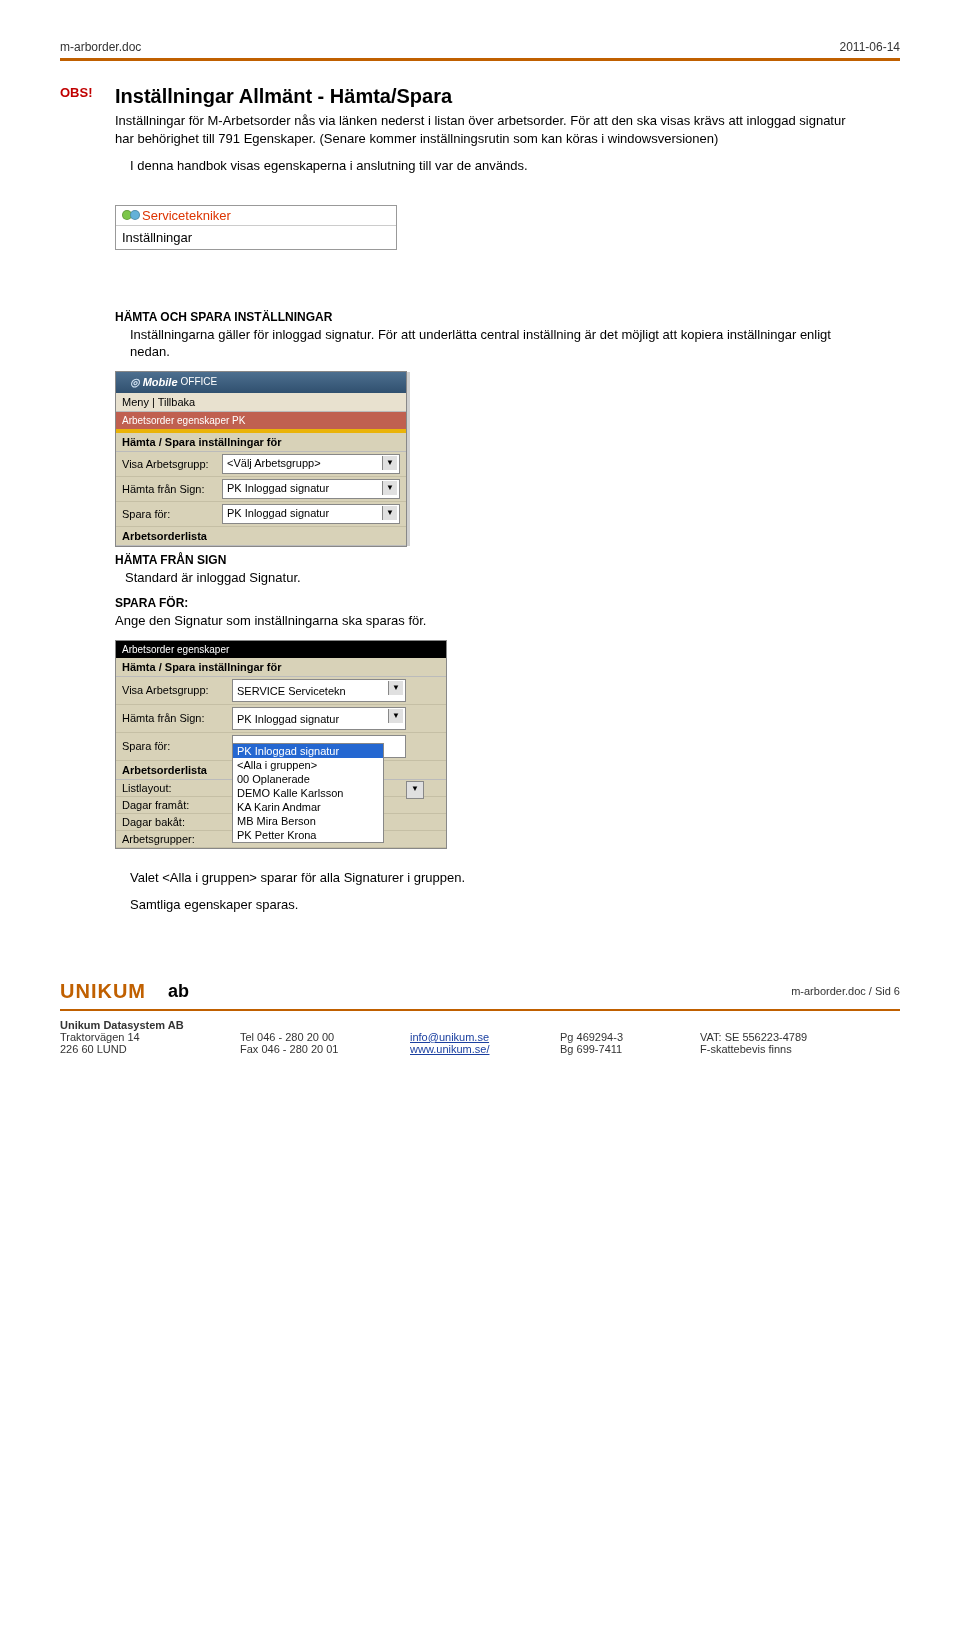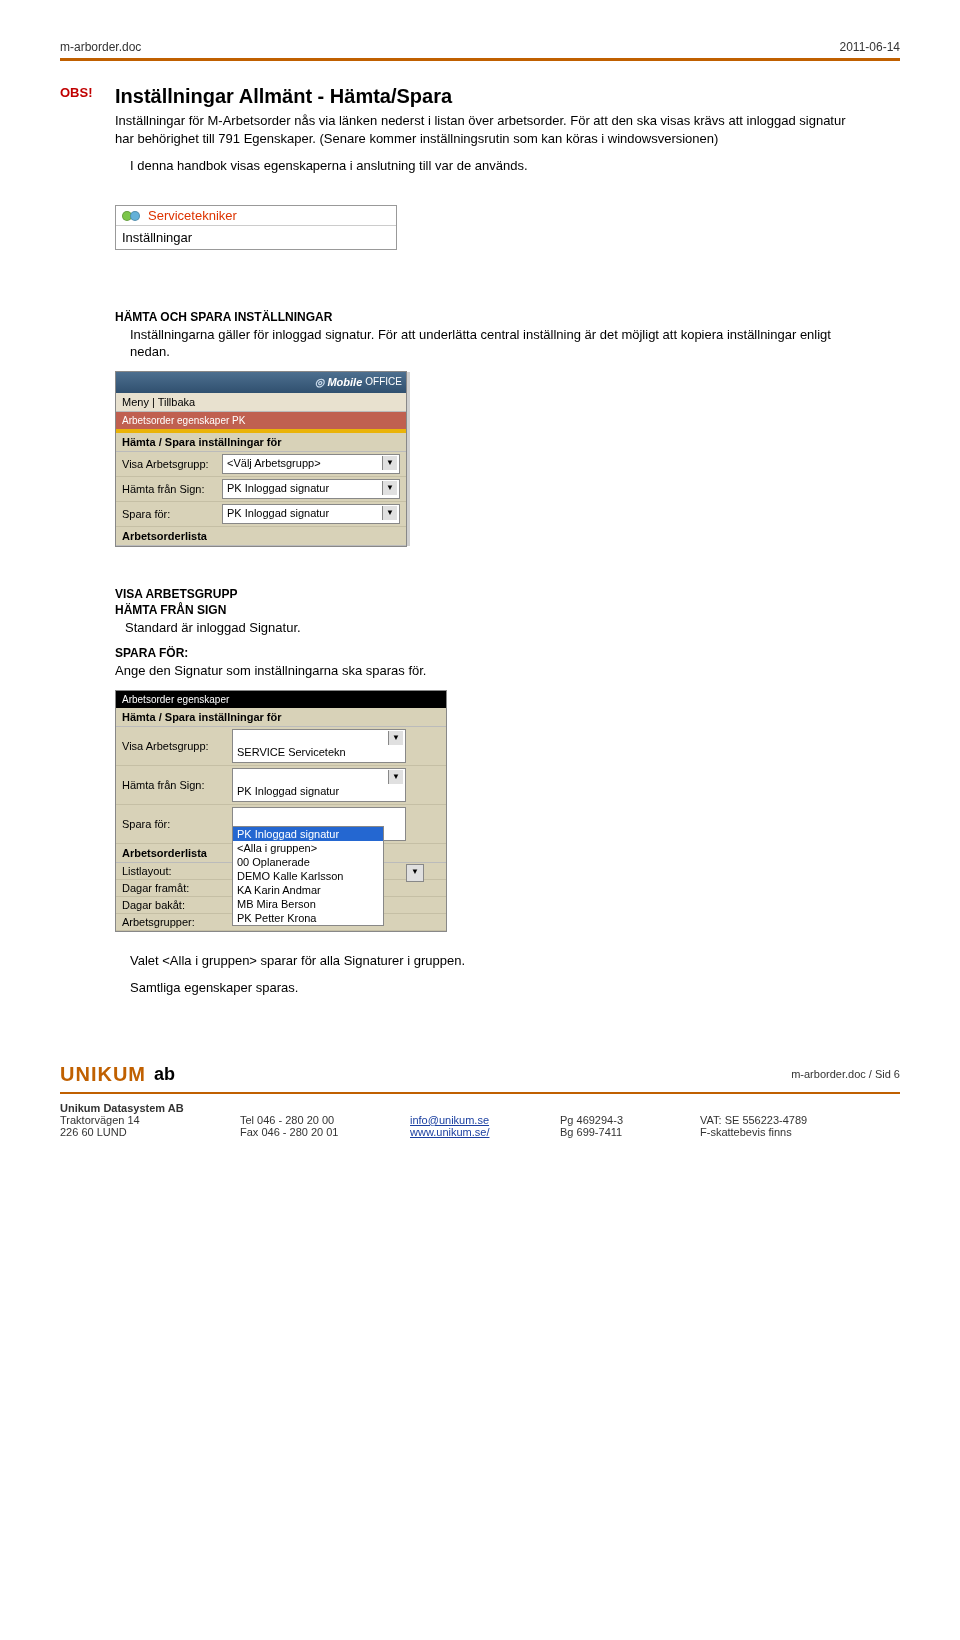--- a/index.html
+++ b/index.html
@@ -52,22 +52,21 @@
     margin-bottom: 2px;
   }
   
   .svc-box {
     border: 1px solid #999;
     width: 280px;
     margin-top: 30px;
   }
   .svc-top {
     display: flex;
-    align-items: flex-end;
-    gap: 6px;
+    align-items: center;
     padding: 2px 6px;
     border-bottom: 1px solid #ccc;
   }
   .svc-bottom { padding: 4px 6px; }
   .circles {
     position: relative;
     width: 20px;
     height: 14px;
   }
   .c {
@@ -85,24 +84,23 @@
     width: 290px;
     border: 1px solid #888;
     font-size: 11px;
     margin-top: 6px;
     margin-bottom: 6px;
     position: relative;
   }
   .mo-title {
     background: linear-gradient(#4d6f8f,#30506f);
     color:#fff;
-    padding: 4px 4px;
+    padding: 4px 14px;
     font-weight: bold;
     font-style: italic;
-    text-align: right;
   }
   .mo-title .reg { font-size: 10px; font-style: normal; font-weight: normal; vertical-align: top;}
   .mo-sub { background:#e8e1cf; padding:3px 6px; border-bottom:1px solid #bbb;}
   .mo-red { background:#c06050; color:#fff; padding:3px 6px; font-size:10px; border-bottom:4px solid #eab308;}
   .mo-label { background:#d8d2b8; padding:3px 6px; font-weight:bold; border-bottom:1px solid #bbb;}
   .mo-row {
     background:#d8d2b8;
     display:flex;
     align-items:center;
     padding:2px 6px;
@@ -145,21 +143,21 @@
     display:flex;
     align-items:center;
     padding:2px 6px;
     border-bottom:1px solid #c5bfa5;
   }
   .eg-row .lbl { flex:0 0 110px; }
   .eg-sel {
     flex:1 1 auto;
     background:#fff;
     border:1px solid #888;
-    padding:15px 18px 1px 4px;
+    padding:4px 18px 1px 4px;
     height:16px; line-height:14px;
     position:relative;
     font-size:11px;
     max-width: 150px;
   }
   .eg-sel::after{
     content:'▼';
     position:absolute;
     right:2px; top:1px;
     width:14px; height:14px;
@@ -181,21 +179,21 @@
   .option-list .opt.sel { background:#2467d1; color:#fff; }
 
   .final-line { margin-top: 20px; margin-left:15px; }
 
   
   .footer {
     margin-top: 50px;
     padding-top: 6px;
   }
   .logo {
-    display:flex; align-items:center; gap:2px;
+    display:flex; align-items:center; gap:16px;
     color:#c06000; font-weight:bold; font-size:20px;
     letter-spacing: 1px;
   }
   .logo .blk { color:#000; font-size:18px; margin-left:6px; letter-spacing:0; }
   .footer-right { float:right; font-size:11px; color:#333; margin-top:-18px;}
   .hr-footer { height:2px; background:#c06000; margin-top:6px;}
   .foot-grid {
     display:grid;
     grid-template-columns: 180px 170px 150px 140px 170px;
     font-size:11px;
@@ -256,21 +254,20 @@
         <span class="mo-sel">PK Inloggad signatur</span>
       </div>
       <div class="mo-row">
         <span class="lbl">Spara för:</span>
         <span class="mo-sel">PK Inloggad signatur</span>
       </div>
       <div class="mo-label">Arbetsorderlista</div>
       <div class="mo-scroll"></div>
     </div>
 
-    <div class="sect-title-sm" style="margin-top:40px">VISA ARBETSGRUPP</div>
 
     <div class="sect-title-sm">HÄMTA FRÅN SIGN</div>
     <div class="para" style="margin-left:10px">Standard är inloggad Signatur.</div>
 
     <div class="sect-title-sm">SPARA FÖR:</div>
     <p class="para">Ange den Signatur som inställningarna ska sparas för.</p>
 
     <div class="eg">
       <div class="eg-red">Arbetsorder egenskaper</div>
       <div class="eg-label">Hämta / Spara inställningar för</div>

